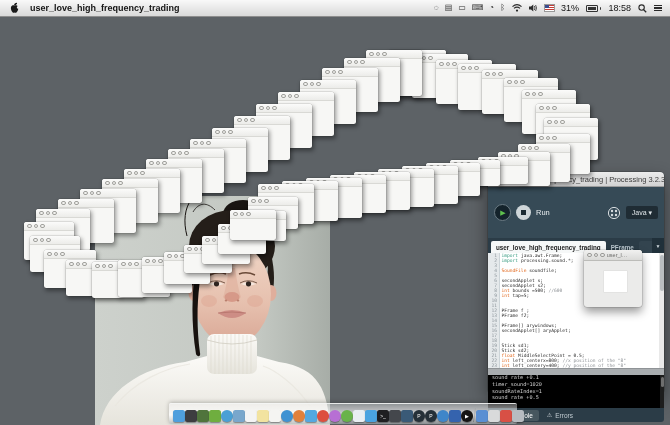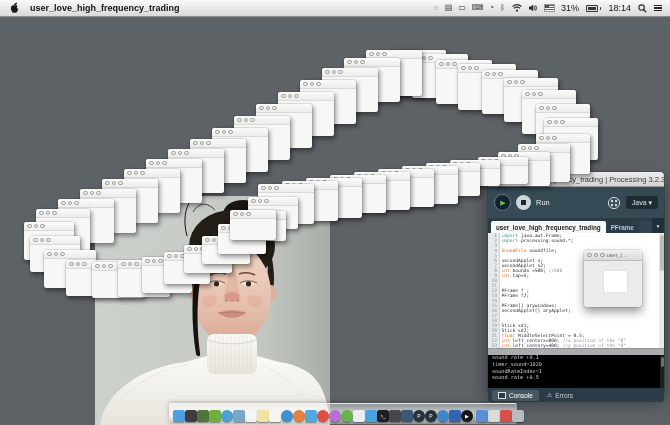--- a/index.html
+++ b/index.html
@@ -34,21 +34,21 @@
   .mw-dot{width:2.6px;height:2.6px;border-radius:50%;border:0.6px solid #a0a09c;background:#f2f2ef;}
 
   
   .ide{position:absolute;z-index:20;left:488px;top:172px;width:176px;height:221px;border-radius:4px 4px 3px 3px;
     box-shadow:0 8px 18px rgba(0,0,0,.45),0 0 0 .5px rgba(0,0,0,.3);background:#2b3c47;font-family:"Liberation Sans",sans-serif;}
   .ide-titlebar{height:14px;border-radius:4px 4px 0 0;background:linear-gradient(#ececec,#d2d2d2);
     border-bottom:1px solid #9c9c9c;display:flex;align-items:center;position:relative;}
   .tl{width:4px;height:4px;border-radius:50%;background:#c9c9c9;border:0.5px solid #a2a2a2;margin-left:3px;}
   .tl:first-child{margin-left:5px;}
   .ide-title{position:absolute;left:0;right:0;text-align:center;font-size:7.5px;color:#3c3c3c;white-space:nowrap;overflow:hidden;}
-  .ide-toolbar{height:31px;background:#364a56;display:flex;align-items:center;padding:0 6px;gap:5px;}
+  .ide-toolbar{height:19px;background:#364a56;display:flex;align-items:center;padding:16px 6px;gap:5px;}
   .btn-run{width:15px;height:15px;border-radius:50%;background:#14232b;border:1px solid #6b7b84;
     display:flex;align-items:center;justify-content:center;}
   .btn-run span{color:#5fc14e;font-size:7px;line-height:1;margin-left:1px;}
   .btn-stop{width:15px;height:15px;border-radius:50%;background:#cfd6d9;
     display:flex;align-items:center;justify-content:center;}
   .btn-stop span{width:5px;height:5px;background:#1c2b33;display:block;}
   .run-label{color:#e8edef;font-size:7.5px;}
   .toolbar-spacer{flex:1;}
   .btn-debug{width:14px;height:14px;}
   .mode-btn{background:#1f2c34;color:#dfe5e8;font-size:7px;padding:2.5px 6px;border-radius:2px;}
@@ -658,21 +658,21 @@
       <svg width="9" height="8" viewBox="0 0 9 8">
         <path d="M0,2.6 H2 L4.3,0.6 V7.4 L2,5.4 H0 Z" fill="#2a2a2a"></path>
         <path d="M5.4,2 Q6.6,4 5.4,6 M6.6,1 Q8.4,4 6.6,7" stroke="#2a2a2a" stroke-width="0.8" fill="none"></path>
       </svg>
       <span class="flag"></span>
       <span>31%</span>
       <span class="batt">
           <span class="batt-body"></span>
           <span class="batt-nub"></span>
         </span>
-      <span>18:14</span>
+      <span>18:58</span>
       <svg width="9" height="9" viewBox="0 0 9 9">
         <circle cx="3.6" cy="3.6" r="2.7" fill="none" stroke="#2a2a2a" stroke-width="1.1"></circle>
         <path d="M5.7,5.7 L8.2,8.2" stroke="#2a2a2a" stroke-width="1.3"></path>
       </svg>
       <span class="list-icon">
           <i></i>
           <i></i>
           <i></i>
         </span>
     </span>

